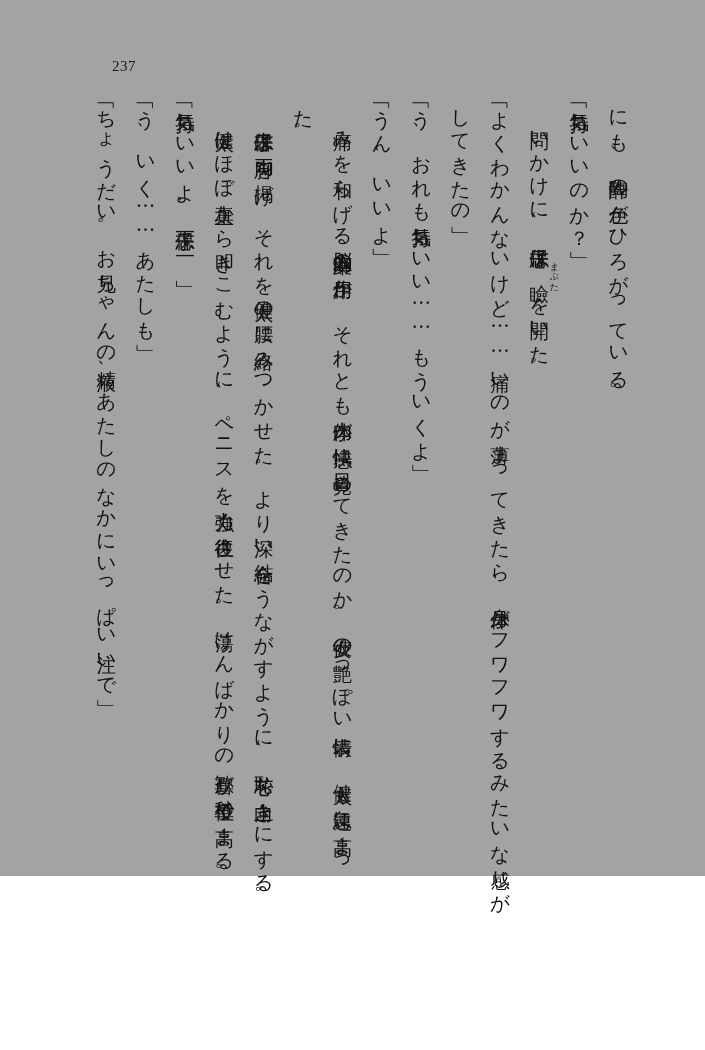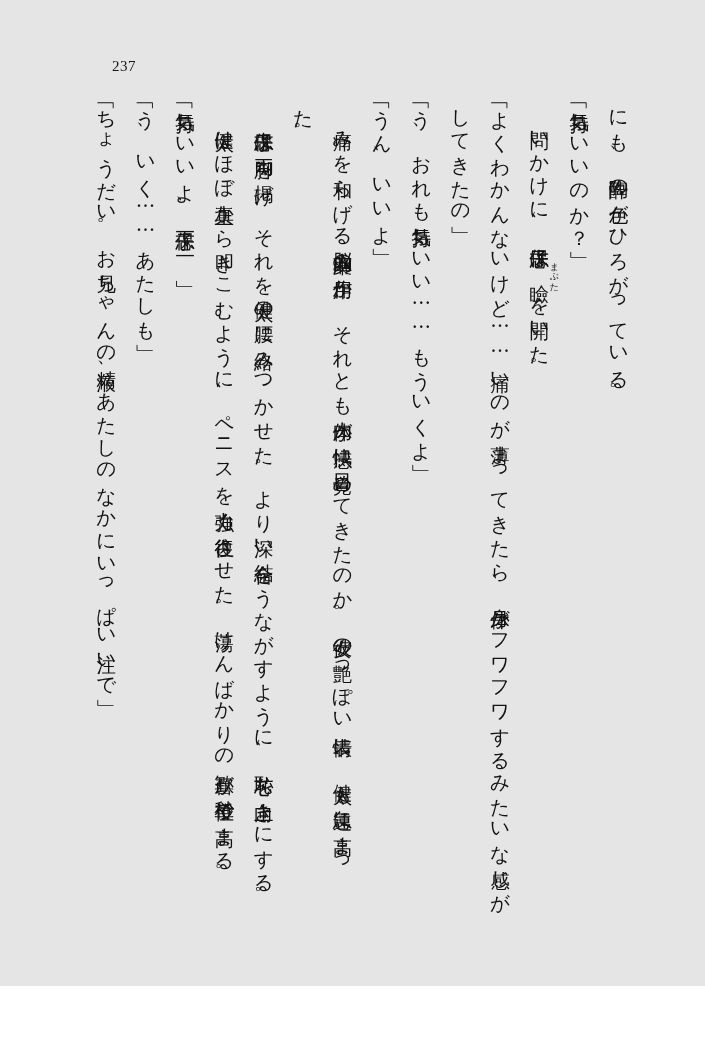--- a/index.html
+++ b/index.html
@@ -14,22 +14,22 @@
     color: #1a1a1a;
     position: relative;
     overflow: hidden;
   }
 
   .page {
     position: absolute;
     left: 0;
     top: 0;
     width: 705px;
-    height: 986px;
-    background: #e5e5e5;
+    height: 876px;
+    background: #a3a3a3;
   }
 
   .page-number {
     position: absolute;
     left: 112px;
     top: 58px;
     font-size: 15px;
     letter-spacing: 0.5px;
     font-family: "Liberation Serif", "DejaVu Serif", serif;
     color: #161616;

